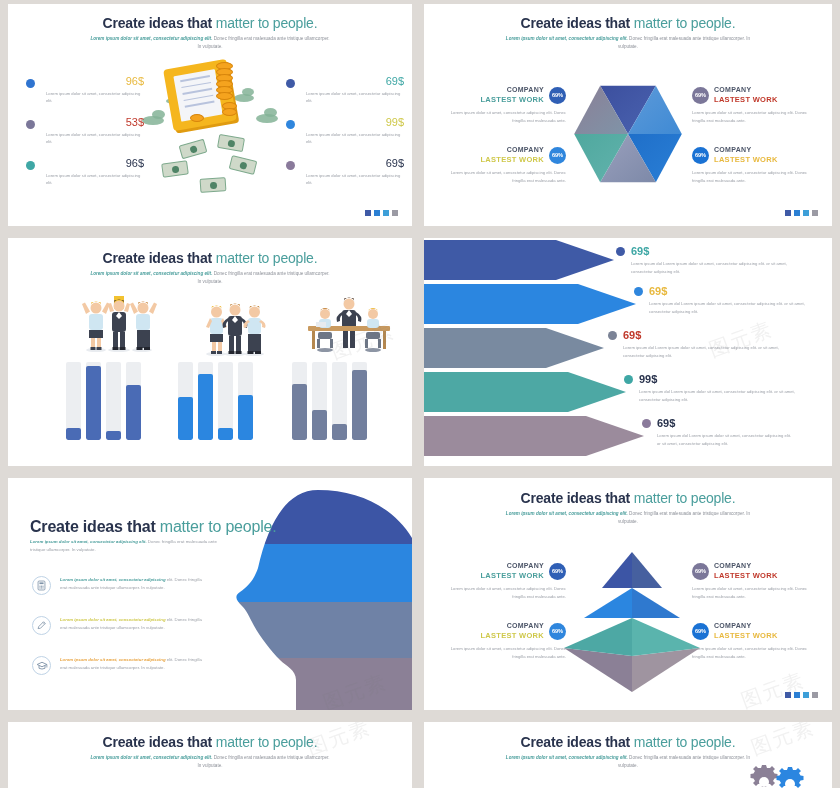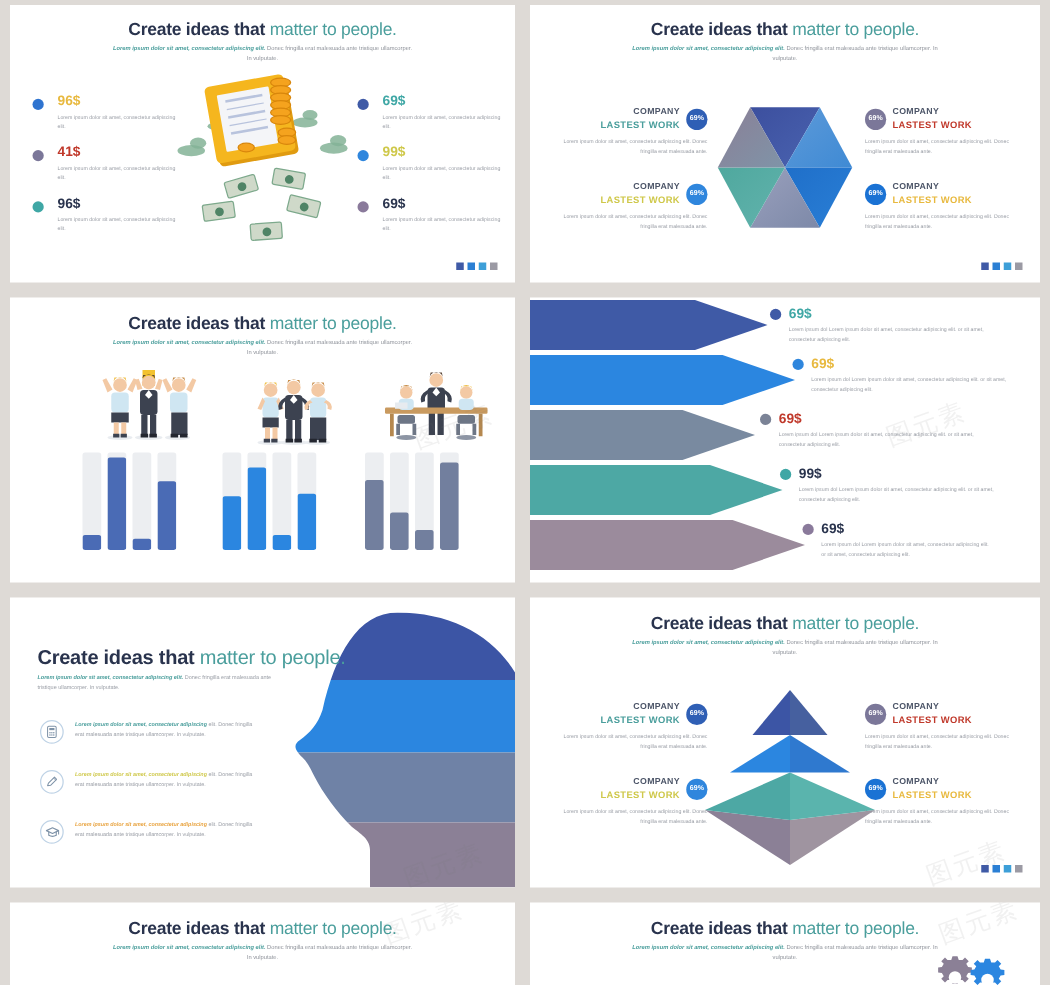--- a/index.html
+++ b/index.html
@@ -58,21 +58,21 @@
   .d3 { background: #3d9fd8; }
   .d4 { background: #9b9aa4; }
 
   
   .stat-col { position: absolute; width: 118px; }
   .stat { margin-bottom: 13px; position: relative; padding-left: 20px; }
   .stat .bullet {
     position: absolute; left: 0; top: 3px;
     width: 9px; height: 9px; border-radius: 50%;
   }
-  .stat .val { font-size: 11px; font-weight: bold; line-height: 1.05; }
+  .stat .val { font-size: 11px; font-weight: normal; line-height: 1.05; text-align: right; }
   .stat .desc {
     font-size: 4.2px; line-height: 1.75; color: #9a9ea6; margin-top: 2px;
   }
   .stat.right { text-align: left; }
 
   
   .money-ill { position: absolute; left: 130px; top: 46px; width: 150px; height: 158px; }
   .cloud { position: absolute; background: #84b396; border-radius: 50%; opacity: .85; }
   .bill {
     position: absolute; width: 26px; height: 14px; background: #cfd9c9;
@@ -225,21 +225,21 @@
     </div>
 
     <div class="stat-col" style="left:18px; top:72px;">
       <div class="stat">
         <span class="bullet" style="background:#2f74d0"></span>
         <div class="val" style="color:#e8b93f">96$</div>
         <div class="desc">Lorem ipsum dolor sit amet, consectetur adipiscing elit.</div>
       </div>
       <div class="stat">
         <span class="bullet" style="background:#7b7799"></span>
-        <div class="val" style="color:#c0392b">41$</div>
+        <div class="val" style="color:#c0392b">53$</div>
         <div class="desc">Lorem ipsum dolor sit amet, consectetur adipiscing elit.</div>
       </div>
       <div class="stat">
         <span class="bullet" style="background:#3fa7a5"></span>
         <div class="val" style="color:#29334d">96$</div>
         <div class="desc">Lorem ipsum dolor sit amet, consectetur adipiscing elit.</div>
       </div>
     </div>
 
     <div class="stat-col" style="left:278px; top:72px;">

